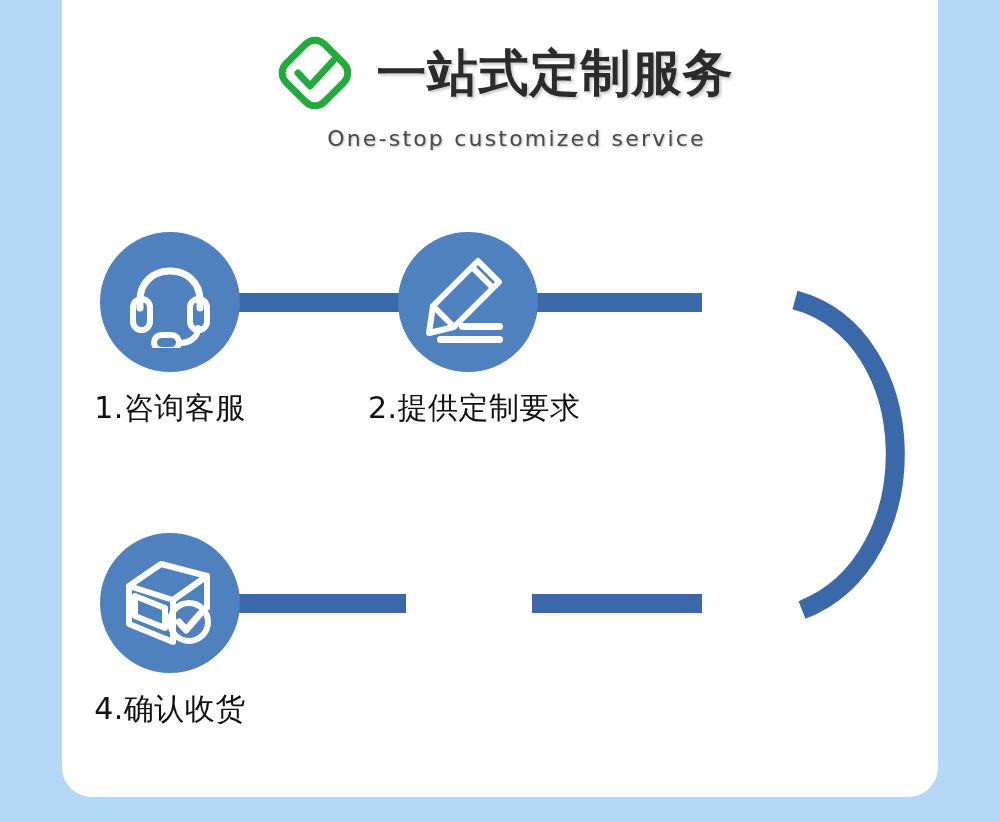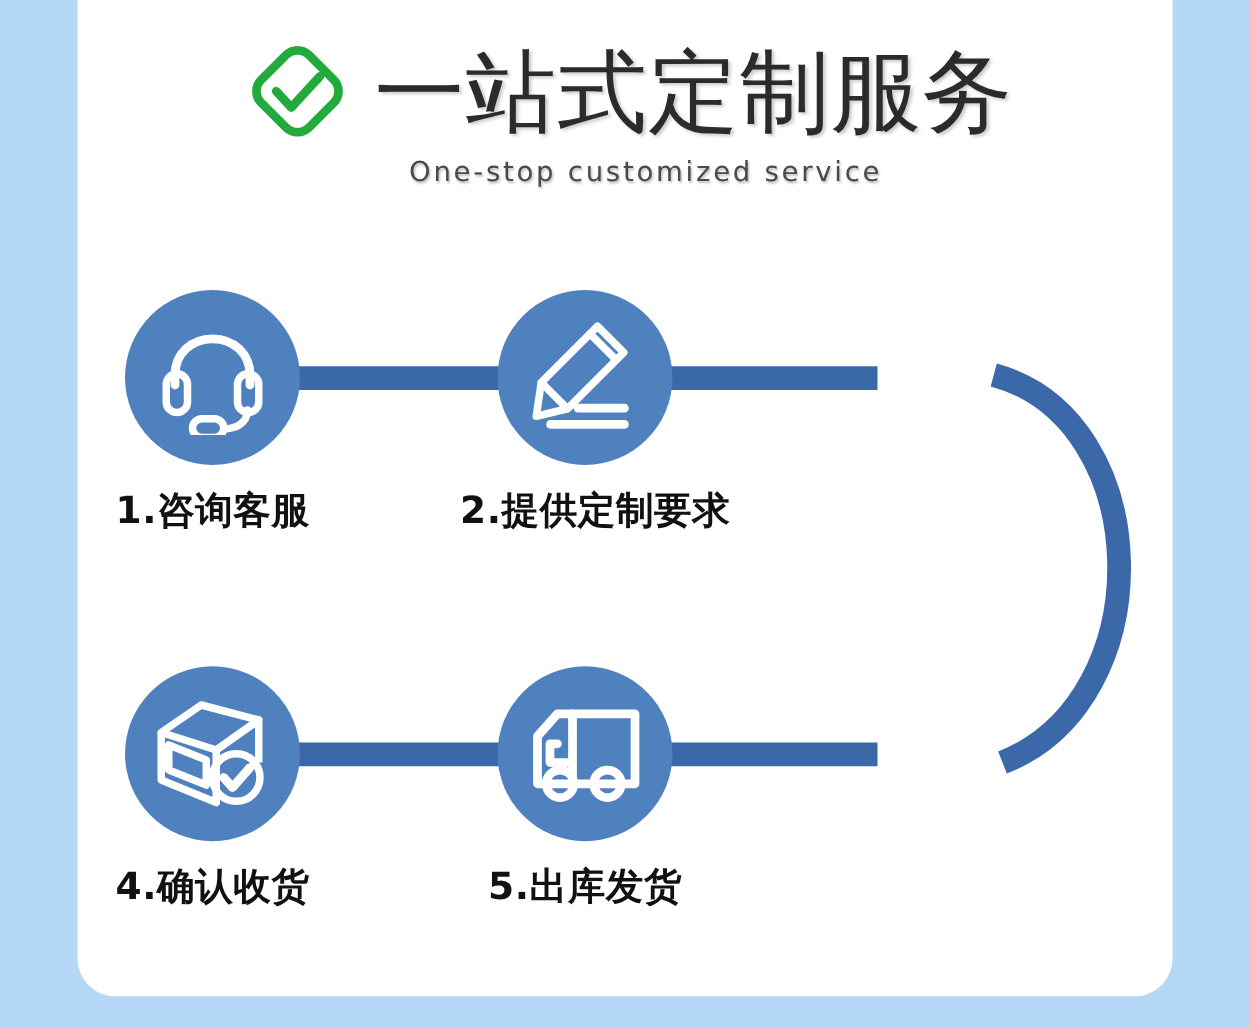--- a/index.html
+++ b/index.html
@@ -47,22 +47,22 @@
     gap: 14px;
     height: 90px;
   }
   .check-badge {
     width: 96px;
     height: 96px;
     flex: 0 0 96px;
     position: relative;
   }
   .title-text {
-    font-size: 72px;
-    font-weight: normal;
+    font-size: 50px;
+    font-weight: bold;
     color: #2b2b2b;
     letter-spacing: 1px;
     line-height: 1;
     text-shadow: 2px 2px 3px rgba(0,0,0,0.22);
     font-family: "DejaVu Sans", "Liberation Sans", sans-serif;
     white-space: nowrap;
   }
   .subtitle {
     margin-top: 8px;
     font-size: 22px;
@@ -89,21 +89,21 @@
     align-items: center;
     justify-content: center;
     position: relative;
     z-index: 3;
   }
   .circle svg { display: block; }
 
   .node-label {
     margin-top: 16px;
     font-size: 30px;
-    font-weight: bold;
+    font-weight: normal;
     color: #111111;
     letter-spacing: 0.5px;
     white-space: nowrap;
     font-family: "DejaVu Sans", "Liberation Sans", sans-serif;
   }
 
   
   #node-1 { left: 70px;  top: 232px; }
   #node-2 { left: 368px; top: 232px; }
   #node-3 { left: 662px; top: 232px; }
@@ -190,36 +190,20 @@
           <rect x="38" y="68" width="44" height="7" rx="3.5" fill="#ffffff"></rect>
           <rect x="16" y="81" width="66" height="7" rx="3.5" fill="#ffffff"></rect>
         </svg>
       </span>
     </div>
     <div class="node-label">2.提供定制要求</div>
   </div>
 
 
 
-  <div class="node" id="node-5">
-    <div class="circle">
-      <span>
-        <svg width="96" height="96" viewBox="0 0 96 96">
-          <g fill="none" stroke="#ffffff" stroke-width="7" stroke-linejoin="round" stroke-linecap="round">
-            <path d="M38 16 H88 V72 H38 Z"></path>
-            <path d="M38 16 H26 L10 34 V72 H38"></path>
-            <path d="M26 40 H20 V55 H33"></path>
-            <circle cx="28" cy="72" r="11"></circle>
-            <circle cx="66" cy="72" r="11"></circle>
-          </g>
-        </svg>
-      </span>
-    </div>
-    <div class="node-label">5.出库发货</div>
-  </div>
 
   <div class="node" id="node-6">
     <div class="circle">
       <span>
         <svg width="98" height="98" viewBox="0 0 98 98">
           <g fill="none" stroke="#ffffff" stroke-width="6" stroke-linejoin="round">
             <path d="M8 32 L40 10 L86 22 L52 46 Z"></path>
             <path d="M8 32 V70 L52 88 V46"></path>
             <path d="M52 46 L86 22 V56"></path>
             <path d="M14 42 V62 L44 74 V54 Z"></path>

